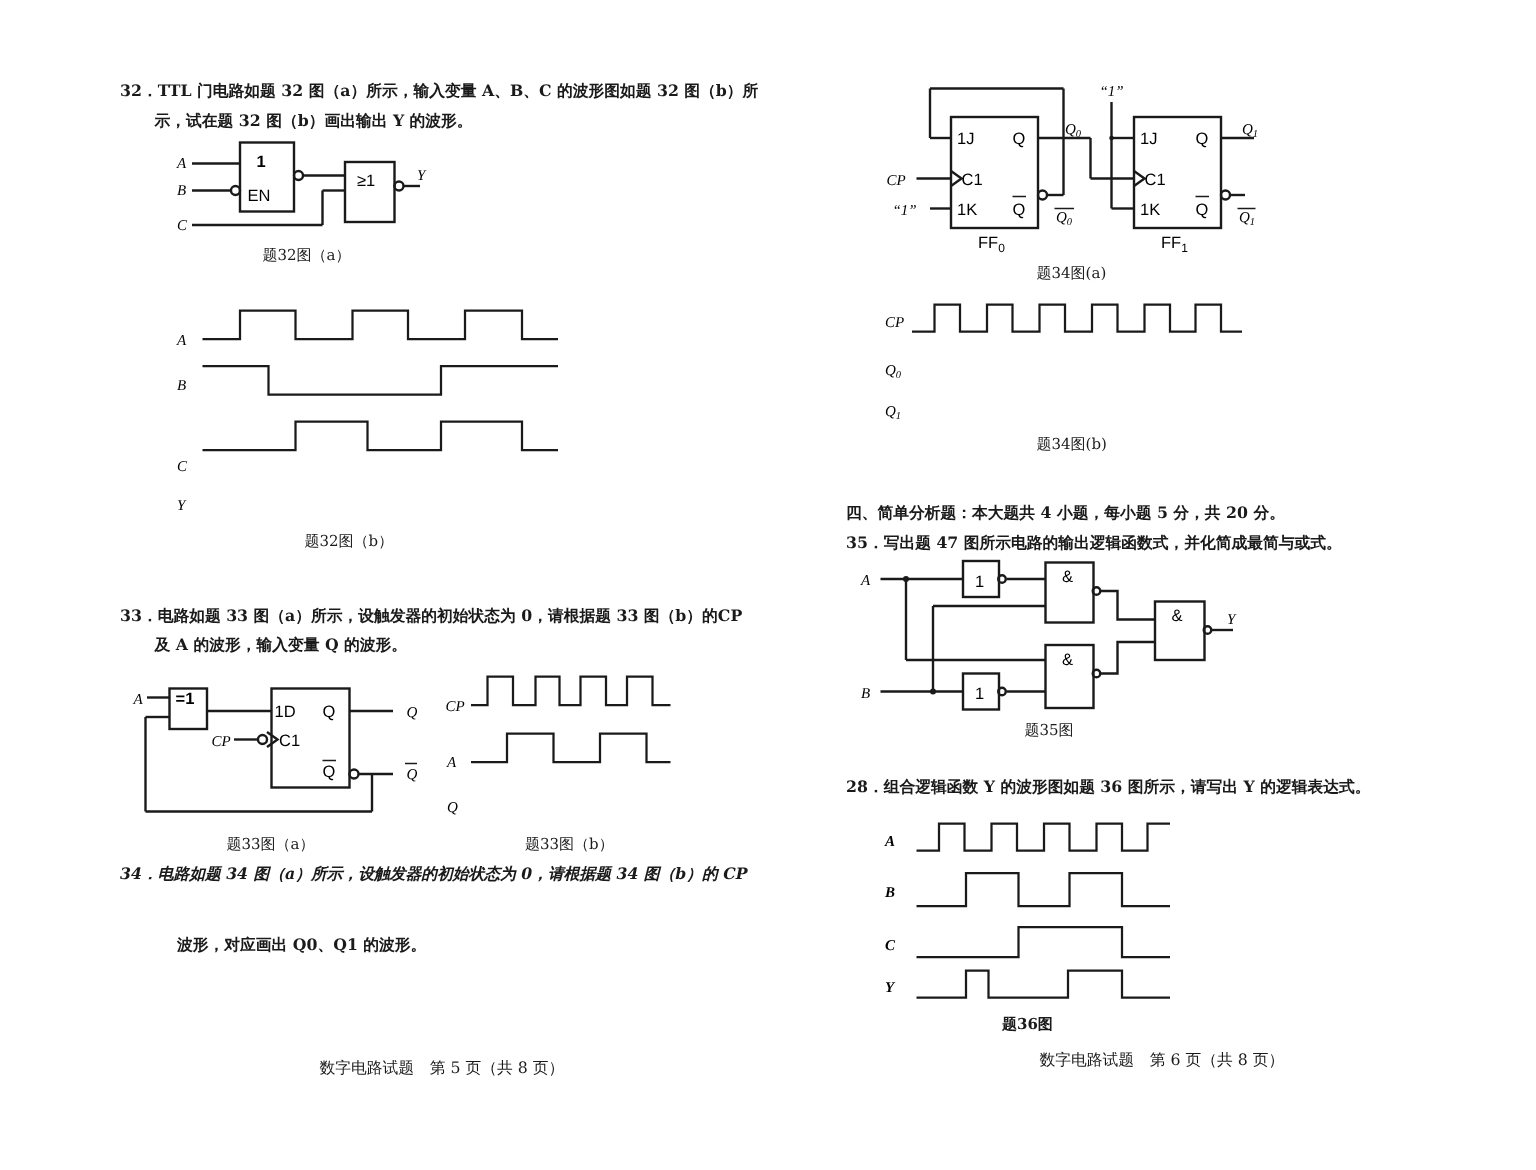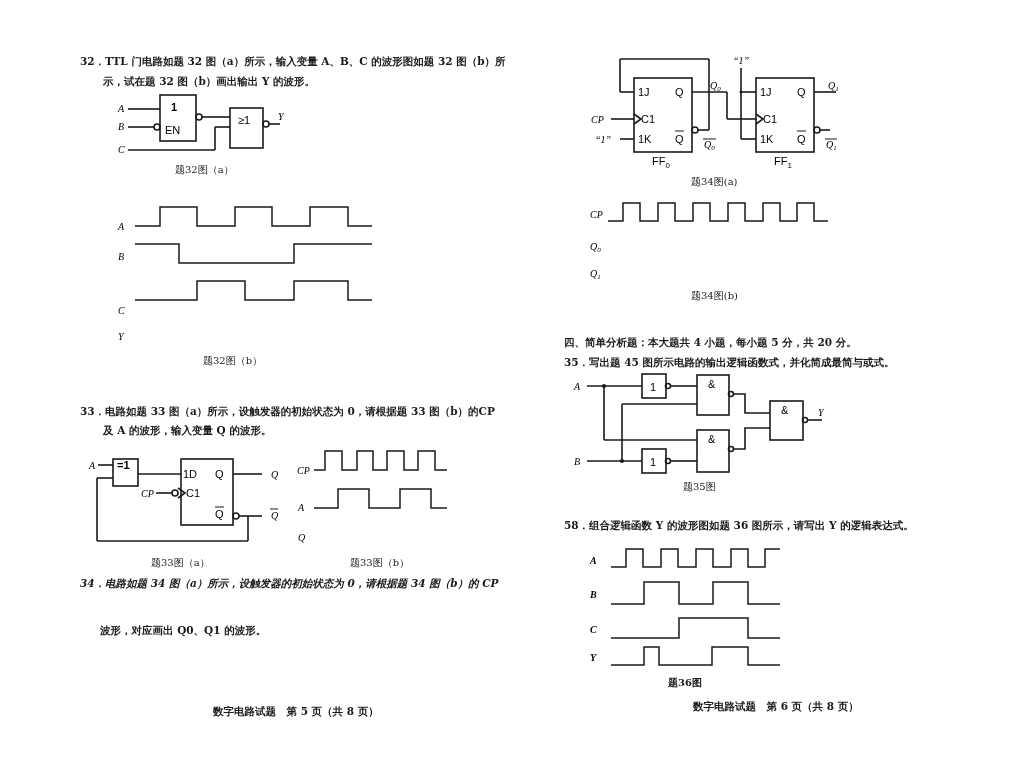--- a/index.html
+++ b/index.html
@@ -1,21 +1,21 @@
 <!DOCTYPE html>
 <html><head>
 <meta charset="utf-8">
 <style>
   html,body{margin:0;padding:0;background:#ffffff;}
   body{width:1024px;height:780px;position:relative;overflow:hidden;
        font-family:"DejaVu Serif","Liberation Serif",serif;color:#1a1a1a;}
   .t{position:absolute;font-size:10.5px;line-height:14px;white-space:nowrap;}
   .b{font-weight:bold;}
   .cap{position:absolute;font-size:10px;white-space:nowrap;}
-  .foot{position:absolute;font-size:10.5px;font-weight:bold;white-space:nowrap;}
+  .foot{position:absolute;font-size:10.5px;font-weight:normal;white-space:nowrap;}
   svg{position:absolute;left:0;top:0;}
   .lbl{font-family:"Liberation Serif","DejaVu Serif",serif;font-style:italic;font-size:10px;}
   .glbl{font-family:"Liberation Sans","DejaVu Sans",sans-serif;font-size:11px;}
 </style>
 </head>
 <body>
 
 <div>
 
   <div class="t b" style="left:80px;top:54px;">32．TTL 门电路如题 32 图（a）所示，输入变量 A、B、C 的波形图如题 32 图（b）所</div>
@@ -98,21 +98,21 @@
       <polyline points="314,470 325,470 325,451 342,451 342,470 357,470 357,451 373,451 373,470 387,470 387,451 404,451 404,470 418,470 418,451 435,451 435,470 447,470"></polyline>
       <polyline points="314,508 338,508 338,489 369,489 369,508 400,508 400,489 431,489 431,508 447,508"></polyline>
     </g>
     <text x="297" y="474" class="lbl">CP</text>
     <text x="298" y="511" class="lbl">A</text>
     <text x="298" y="541" class="lbl">Q</text>
   </svg>
   <div class="cap" style="left:350px;top:556px;">题33图（b）</div>
 
   <div class="t b" style="left:80px;top:576px;font-style:italic;">34．电路如题 34 图（a）所示，设触发器的初始状态为 0，请根据题 34 图（b）的 CP</div>
-  <div class="t b" style="left:100px;top:623px;">波形，对应画出 Q0、Q1 的波形。</div>
+  <div class="t b" style="left:118px;top:623px;">波形，对应画出 Q0、Q1 的波形。</div>
 
   <div class="foot" style="left:213px;top:705px;">数字电路试题　第 5 页（共 8 页）</div>
 </div>
 
 <div>
 
   <svg width="1024" height="780">
     <g stroke="#1a1a1a" stroke-width="1.6" fill="none">
 
       <rect x="634" y="78" width="58" height="74"></rect>
@@ -169,21 +169,21 @@
     <g stroke="#1a1a1a" stroke-width="1.5" fill="none">
       <polyline points="608,221 623,221 623,203 640,203 640,221 658,221 658,203 675,203 675,221 693,221 693,203 710,203 710,221 728,221 728,203 745,203 745,221 763,221 763,203 780,203 780,221 797,221 797,203 814,203 814,221 828,221"></polyline>
     </g>
     <text x="590" y="218" class="lbl">CP</text>
     <text x="590" y="250" class="lbl">Q<tspan font-size="7" dy="2">0</tspan></text>
     <text x="590" y="277" class="lbl">Q<tspan font-size="7" dy="2">1</tspan></text>
   </svg>
   <div class="cap" style="left:691px;top:289px;text-align:center;">题34图(b)</div>
 
   <div class="t b" style="left:564px;top:335px;">四、简单分析题：本大题共 4 小题，每小题 5 分，共 20 分。</div>
-  <div class="t b" style="left:564px;top:355px;">35．写出题 45 图所示电路的输出逻辑函数式，并化简成最简与或式。</div>
+  <div class="t b" style="left:564px;top:355px;">35．写出题 47 图所示电路的输出逻辑函数式，并化简成最简与或式。</div>
 
   <svg width="1024" height="780">
     <g stroke="#1a1a1a" stroke-width="1.6" fill="none">
 
       <line x1="587" y1="386" x2="642" y2="386"></line>
       <rect x="642" y="374" width="24" height="24"></rect>
       <circle cx="668" cy="386" r="2.5"></circle>
       <line x1="671" y1="386" x2="697" y2="386"></line>
       <rect x="697" y="375" width="32" height="40"></rect>
       <circle cx="731" cy="394" r="2.5"></circle>
@@ -213,21 +213,21 @@
     <text x="574" y="465" class="lbl">B</text>
     <text x="650" y="391" class="glbl">1</text>
     <text x="650" y="466" class="glbl">1</text>
     <text x="708" y="388" class="glbl">&amp;</text>
     <text x="708" y="443" class="glbl">&amp;</text>
     <text x="781" y="414" class="glbl">&amp;</text>
     <text x="818" y="416" class="lbl">Y</text>
   </svg>
   <div class="cap" style="left:683px;top:480px;">题35图</div>
 
-  <div class="t b" style="left:564px;top:518px;">58．组合逻辑函数 Y 的波形图如题 36 图所示，请写出 Y 的逻辑表达式。</div>
+  <div class="t b" style="left:564px;top:518px;">28．组合逻辑函数 Y 的波形图如题 36 图所示，请写出 Y 的逻辑表达式。</div>
 
   <svg width="1024" height="780">
     <g stroke="#1a1a1a" stroke-width="1.5" fill="none">
       <polyline points="611,567 626,567 626,549 643,549 643,567 661,567 661,549 678,549 678,567 696,567 696,549 713,549 713,567 731,567 731,549 748,549 748,567 765,567 765,549 780,549"></polyline>
       <polyline points="611,604 644,604 644,582 679,582 679,604 713,604 713,582 748,582 748,604 780,604"></polyline>
       <polyline points="611,638 679,638 679,618 748,618 748,638 780,638"></polyline>
       <polyline points="611,665 644,665 644,647 659,647 659,665 712,665 712,647 748,647 748,665 780,665"></polyline>
     </g>
     <text x="590" y="564" class="lbl" font-weight="bold">A</text>
     <text x="590" y="598" class="lbl" font-weight="bold">B</text>

